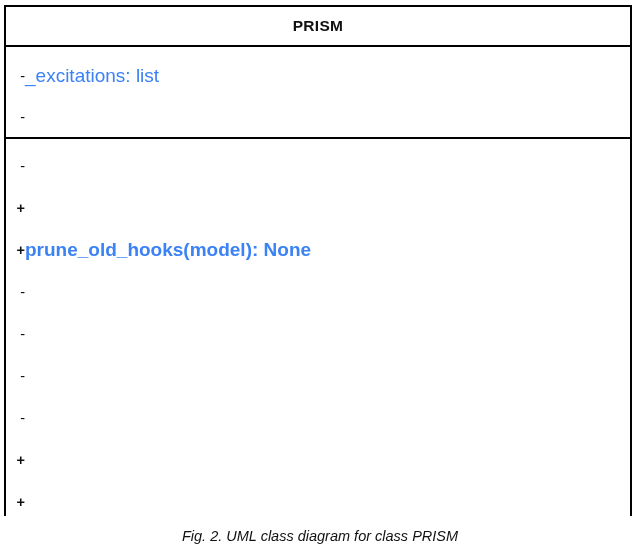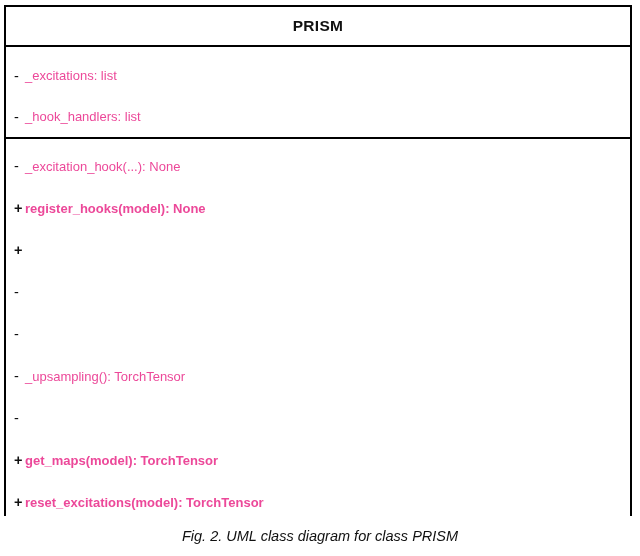--- a/index.html
+++ b/index.html
@@ -27,20 +27,21 @@
     position: absolute;
     left: 4px;
     top: 5px;
     width: 628px;
     height: 511px;
     box-sizing: border-box;
     border: 2px solid #000000;
     background: #ffffff;
     display: flex;
     flex-direction: column;
+    text-align: right;
   }
 
   .uml-header {
     height: 38px;
     flex: 0 0 38px;
     border-bottom: 2px solid #000000;
     display: flex;
     align-items: center;
     justify-content: center;
     background: #ffffff;
@@ -83,22 +84,22 @@
   }
 
   .vis {
     display: inline-block;
     width: 11px;
     font-size: 14.5px;
     color: #111111;
     flex: 0 0 auto;
   }
   .sig {
-    font-size: 13px;
-    color: #ec4899;
+    font-size: 19px;
+    color: #3b82f6;
   }
 
   .uml-row.public .vis,
   .uml-row.public .sig {
     font-weight: bold;
   }
   .uml-row.private .vis,
   .uml-row.private .sig {
     font-weight: normal;
   }
@@ -126,56 +127,51 @@
       <span class="title">PRISM</span>
     </div>
 
     <div class="uml-compartment uml-attributes">
       <div class="uml-row private">
         <span class="vis">-</span>
         <span class="sig">_excitations: list</span>
       </div>
       <div class="uml-row private">
         <span class="vis">-</span>
-        <span class="sig">_hook_handlers: list</span>
       </div>
     </div>
 
     <div class="uml-compartment uml-operations">
       <div class="uml-row private">
         <span class="vis">-</span>
-        <span class="sig">_excitation_hook(...): None</span>
       </div>
       <div class="uml-row public">
         <span class="vis">+</span>
-        <span class="sig">register_hooks(model): None</span>
       </div>
       <div class="uml-row public">
         <span class="vis">+</span>
+        <span class="sig">prune_old_hooks(model): None</span>
       </div>
       <div class="uml-row private">
         <span class="vis">-</span>
       </div>
       <div class="uml-row private">
         <span class="vis">-</span>
       </div>
       <div class="uml-row private">
         <span class="vis">-</span>
-        <span class="sig">_upsampling(): TorchTensor</span>
       </div>
       <div class="uml-row private">
         <span class="vis">-</span>
       </div>
       <div class="uml-row public">
         <span class="vis">+</span>
-        <span class="sig">get_maps(model): TorchTensor</span>
       </div>
       <div class="uml-row public">
         <span class="vis">+</span>
-        <span class="sig">reset_excitations(model): TorchTensor</span>
       </div>
     </div>
 
   </div>
 
   <div class="figure-caption">Fig. 2. UML class diagram for class PRISM</div>
 
 </div>
 
 </body></html>

